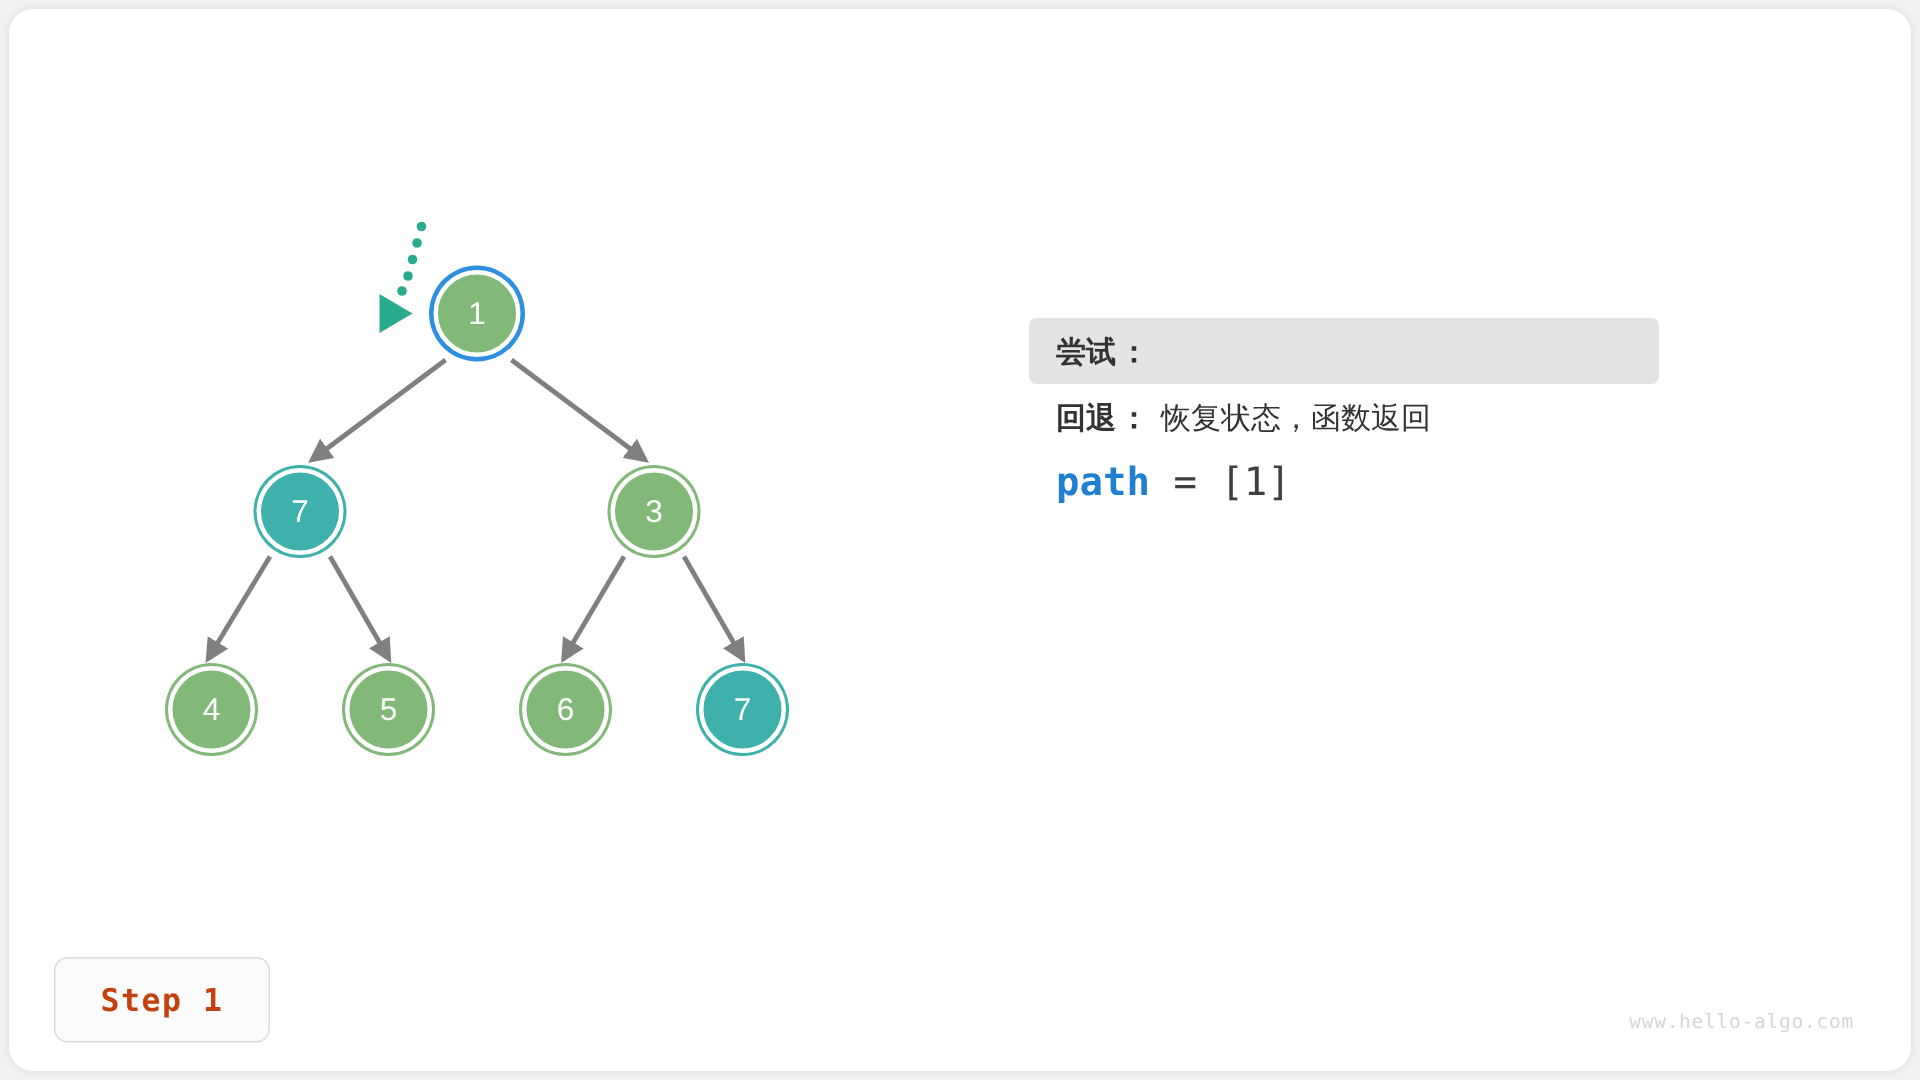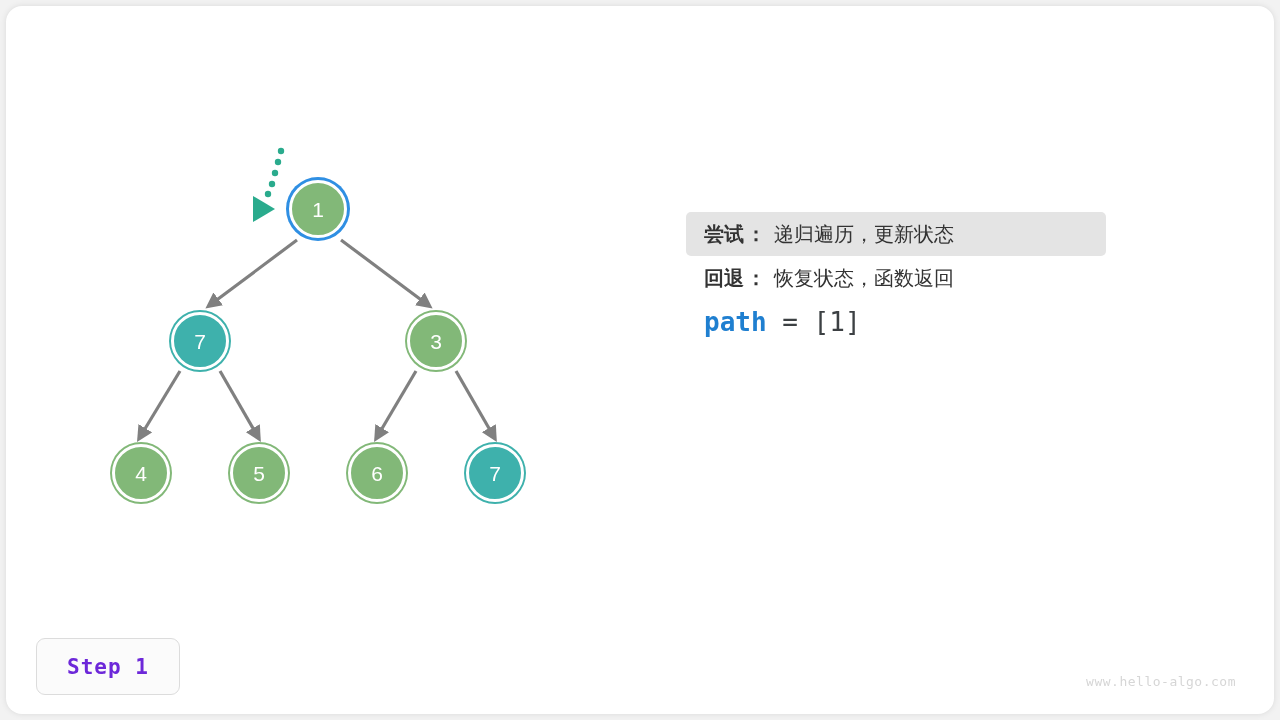--- a/index.html
+++ b/index.html
@@ -156,21 +156,21 @@
     box-sizing: border-box;
     border: 1px solid #dcdcdc;
     border-radius: 9px;
     background: #fbfbfb;
     display: flex;
     align-items: center;
     justify-content: center;
     font-family: "DejaVu Sans Mono", "Liberation Mono", monospace;
     font-size: 21px;
     font-weight: bold;
-    color: #6d28d9;
+    color: #c2410c;
     letter-spacing: 1px;
   }
 
   
   #watermark {
     position: absolute;
     right: 44px;
     top: 674px;
     font-family: "DejaVu Sans Mono", "Liberation Mono", monospace;
     font-size: 13px;
@@ -240,21 +240,20 @@
     <div class="node teal" style="left:466px; top:444px;">
       <span class="node-label">7</span>
     </div>
   </div>
 
   <div id="info-panel">
 
     <div class="info-row highlight">
       <span class="row-key">尝试</span>
         <span class="row-sep">：</span>
-        <span class="row-val">递归遍历，更新状态</span>
     </div>
 
     <div class="info-row">
       <span class="row-key">回退</span>
         <span class="row-sep">：</span>
         <span class="row-val">恢复状态，函数返回</span>
     </div>
 
     <div class="code-row">
       <span class="code-var-path">path</span><span class="code-rest"> = [1]</span>

